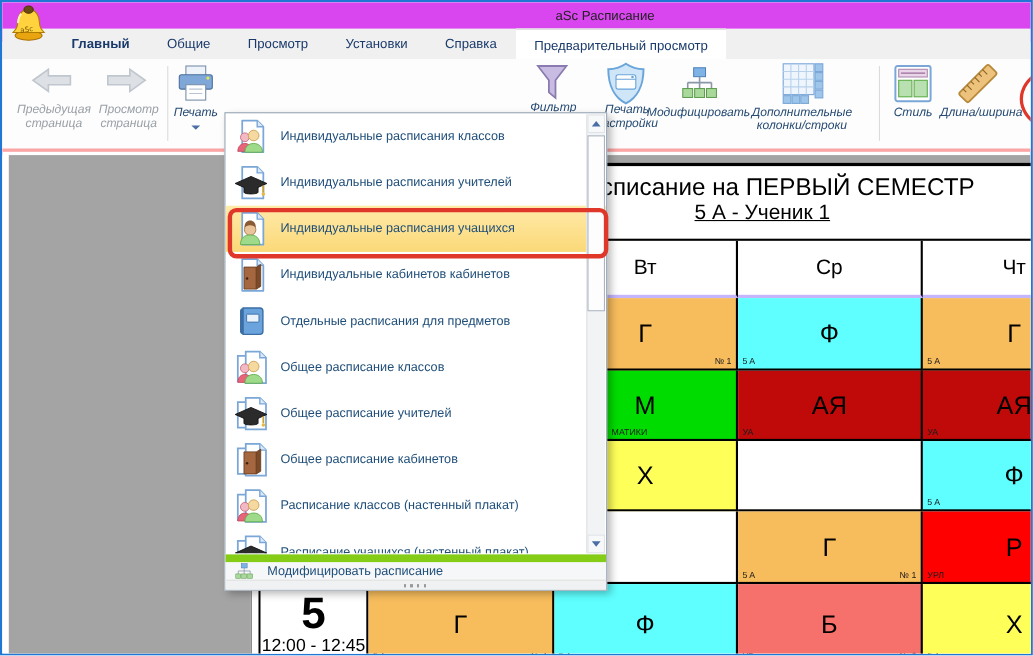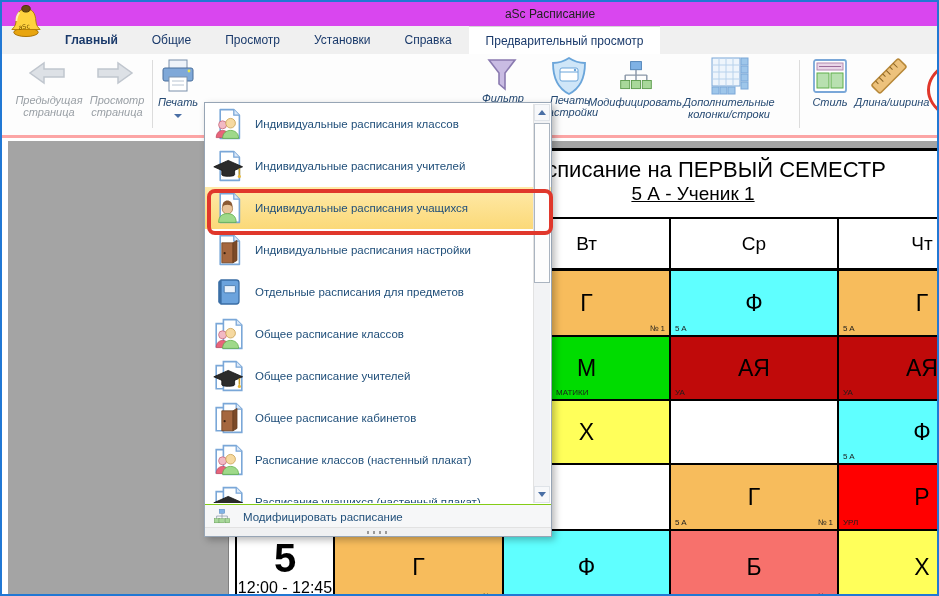--- a/index.html
+++ b/index.html
@@ -53,21 +53,21 @@
   .pv-title1 { position:absolute; left:474px; top:6px; transform:translateX(-50%);
     font-size:22px; color:#000; white-space:nowrap; }
   .pv-title2 { position:absolute; left:464px; top:32px; transform:translateX(-50%);
     font-size:19px; color:#000; white-space:nowrap;text-decoration:underline; }
 
   .tt { position:absolute; left:6px; top:66px; border:2px solid #000; background:#fff; }
   .tr { display:flex; }
   .td { position:relative; border-right:2px solid #000; border-bottom:2px solid #000;
     display:flex; align-items:center; justify-content:center; background:#fff; }
   .w0{width:98px}.w1{width:169px}.w2{width:167px}.w3{width:168px}.w4{width:168px}
-  .hd .td { height:52px; border-bottom:3px solid #000000; }
+  .hd .td { height:52px; border-bottom:3px solid #c4b5fd; }
   .r1 .td{height:66px}.r2 .td{height:64px}.r3 .td{height:64px}.r4 .td{height:66px}.r5 .td{height:74px}
   .dayname { font-size:19px; color:#000; }
   .L { font-size:23px; color:#000; }
   .sl { position:absolute; left:4px; bottom:2px; font-size:8px; color:#1c1c1c; white-space:nowrap; }
   .sr { position:absolute; right:4px; bottom:2px; font-size:8px; color:#1c1c1c; white-space:nowrap; }
   .sl.off { left:52px; }
   .pnum { font-size:40px; font-weight:bold; line-height:40px; color:#000; text-align:center; }
   .ptime { font-size:16px; color:#000; text-align:center; margin-top:1px; }
   .pcell { flex-direction:column; }
 
@@ -90,21 +90,21 @@
   .sb-up{top:0}.sb-dn{bottom:0}
   .sb-up:after { content:""; border-left:4px solid transparent; border-right:4px solid transparent;
     border-bottom:5px solid #4a6fa5; }
   .sb-dn:after { content:""; border-left:4px solid transparent; border-right:4px solid transparent;
     border-top:5px solid #4a6fa5; }
   .sb-thumb { position:absolute; left:0; top:19px; width:16px; height:160px; background:#fdfdfd;
     border:1px solid #aab4c0; }
 
   
   .dd-footer { position:absolute; left:0; top:401px; width:346px; height:24px; background:#f6f7f8;
-    border-top:1px solid #84cc16; display:flex; align-items:center; }
+    border-top:7px solid #84cc16; display:flex; align-items:center; }
   .dd-footer .dd-label { margin-left:12px; }
   .grip { position:absolute; left:0; bottom:0; width:346px; height:9px; background:#f0f1f2;
     border-top:1px solid #e2e2e2; display:flex; align-items:center; justify-content:center; }
   .grip-dots { width:22px; height:3px;
     background:repeating-linear-gradient(90deg,#9a9a9a 0 2px,transparent 2px 6px); }
 
   svg text { font-family:"DejaVu Sans",sans-serif; }
 </style>
 </head>
 <body>
@@ -422,21 +422,21 @@
             <use href="#g-page"></use>
             <use href="#g-one-person"></use>
           </svg>
         <span class="dd-label">Индивидуальные расписания учащихся</span>
       </div>
       <div class="dd-item">
         <svg class="dd-ico" viewBox="0 0 40 40">
             <use href="#g-page"></use>
             <use href="#g-door"></use>
           </svg>
-        <span class="dd-label">Индивидуальные расписания настройки</span>
+        <span class="dd-label">Индивидуальные кабинетов кабинетов</span>
       </div>
       <div class="dd-item">
         <svg class="dd-ico" viewBox="0 0 40 40">
             <use href="#g-book"></use>
           </svg>
         <span class="dd-label">Отдельные расписания для предметов</span>
       </div>
       <div class="dd-item">
         <svg class="dd-ico" viewBox="0 0 40 40">
             <use href="#g-pages"></use>

